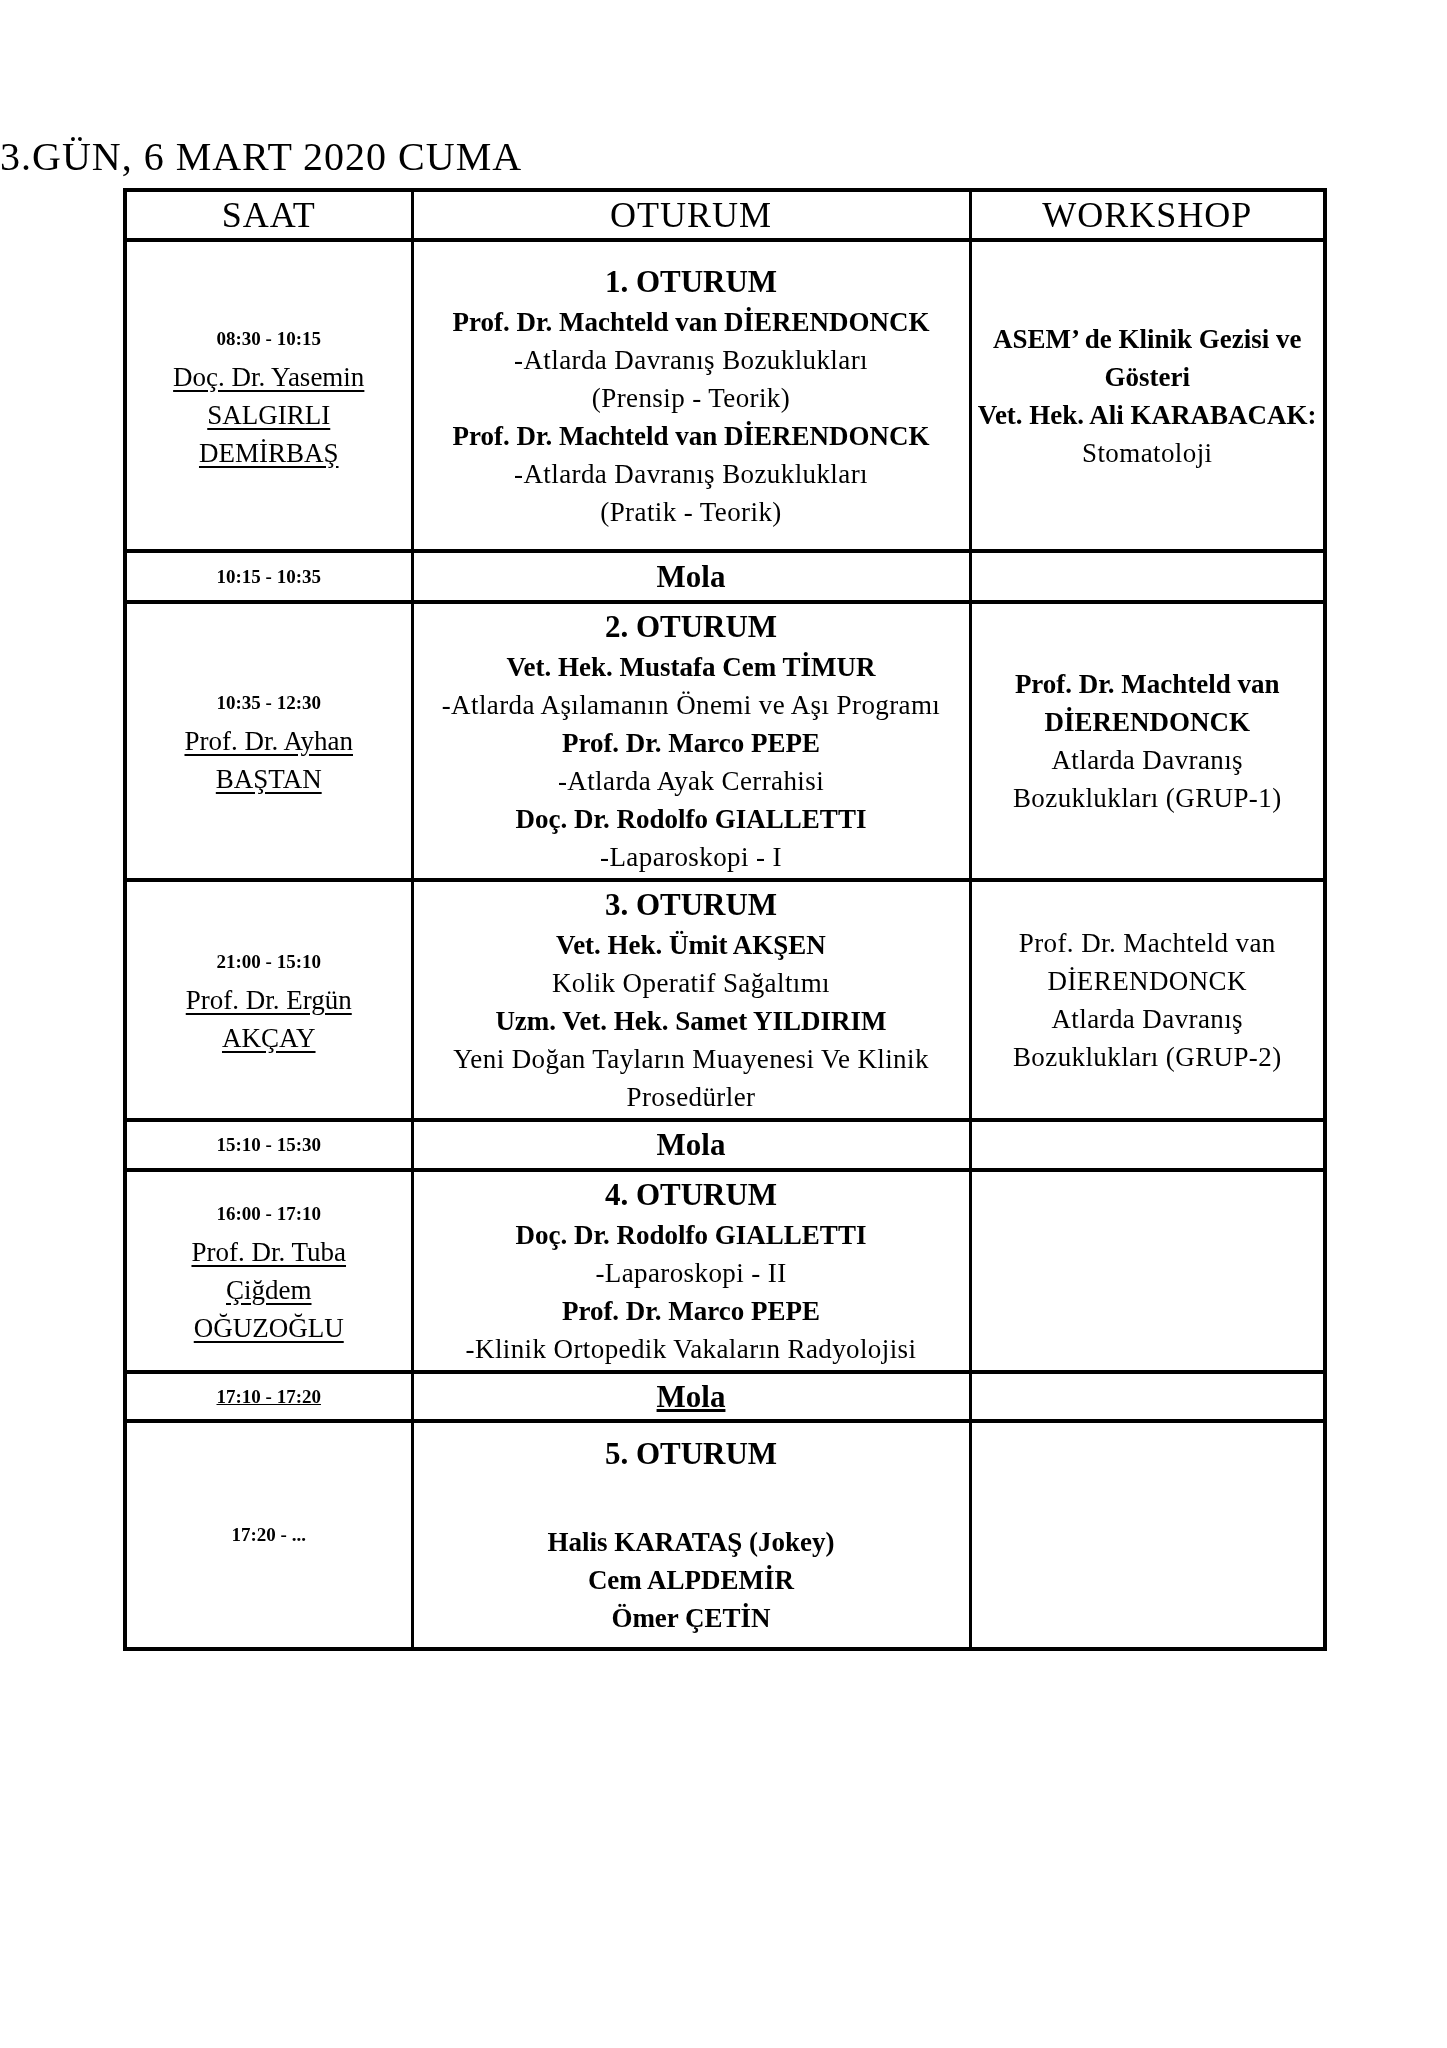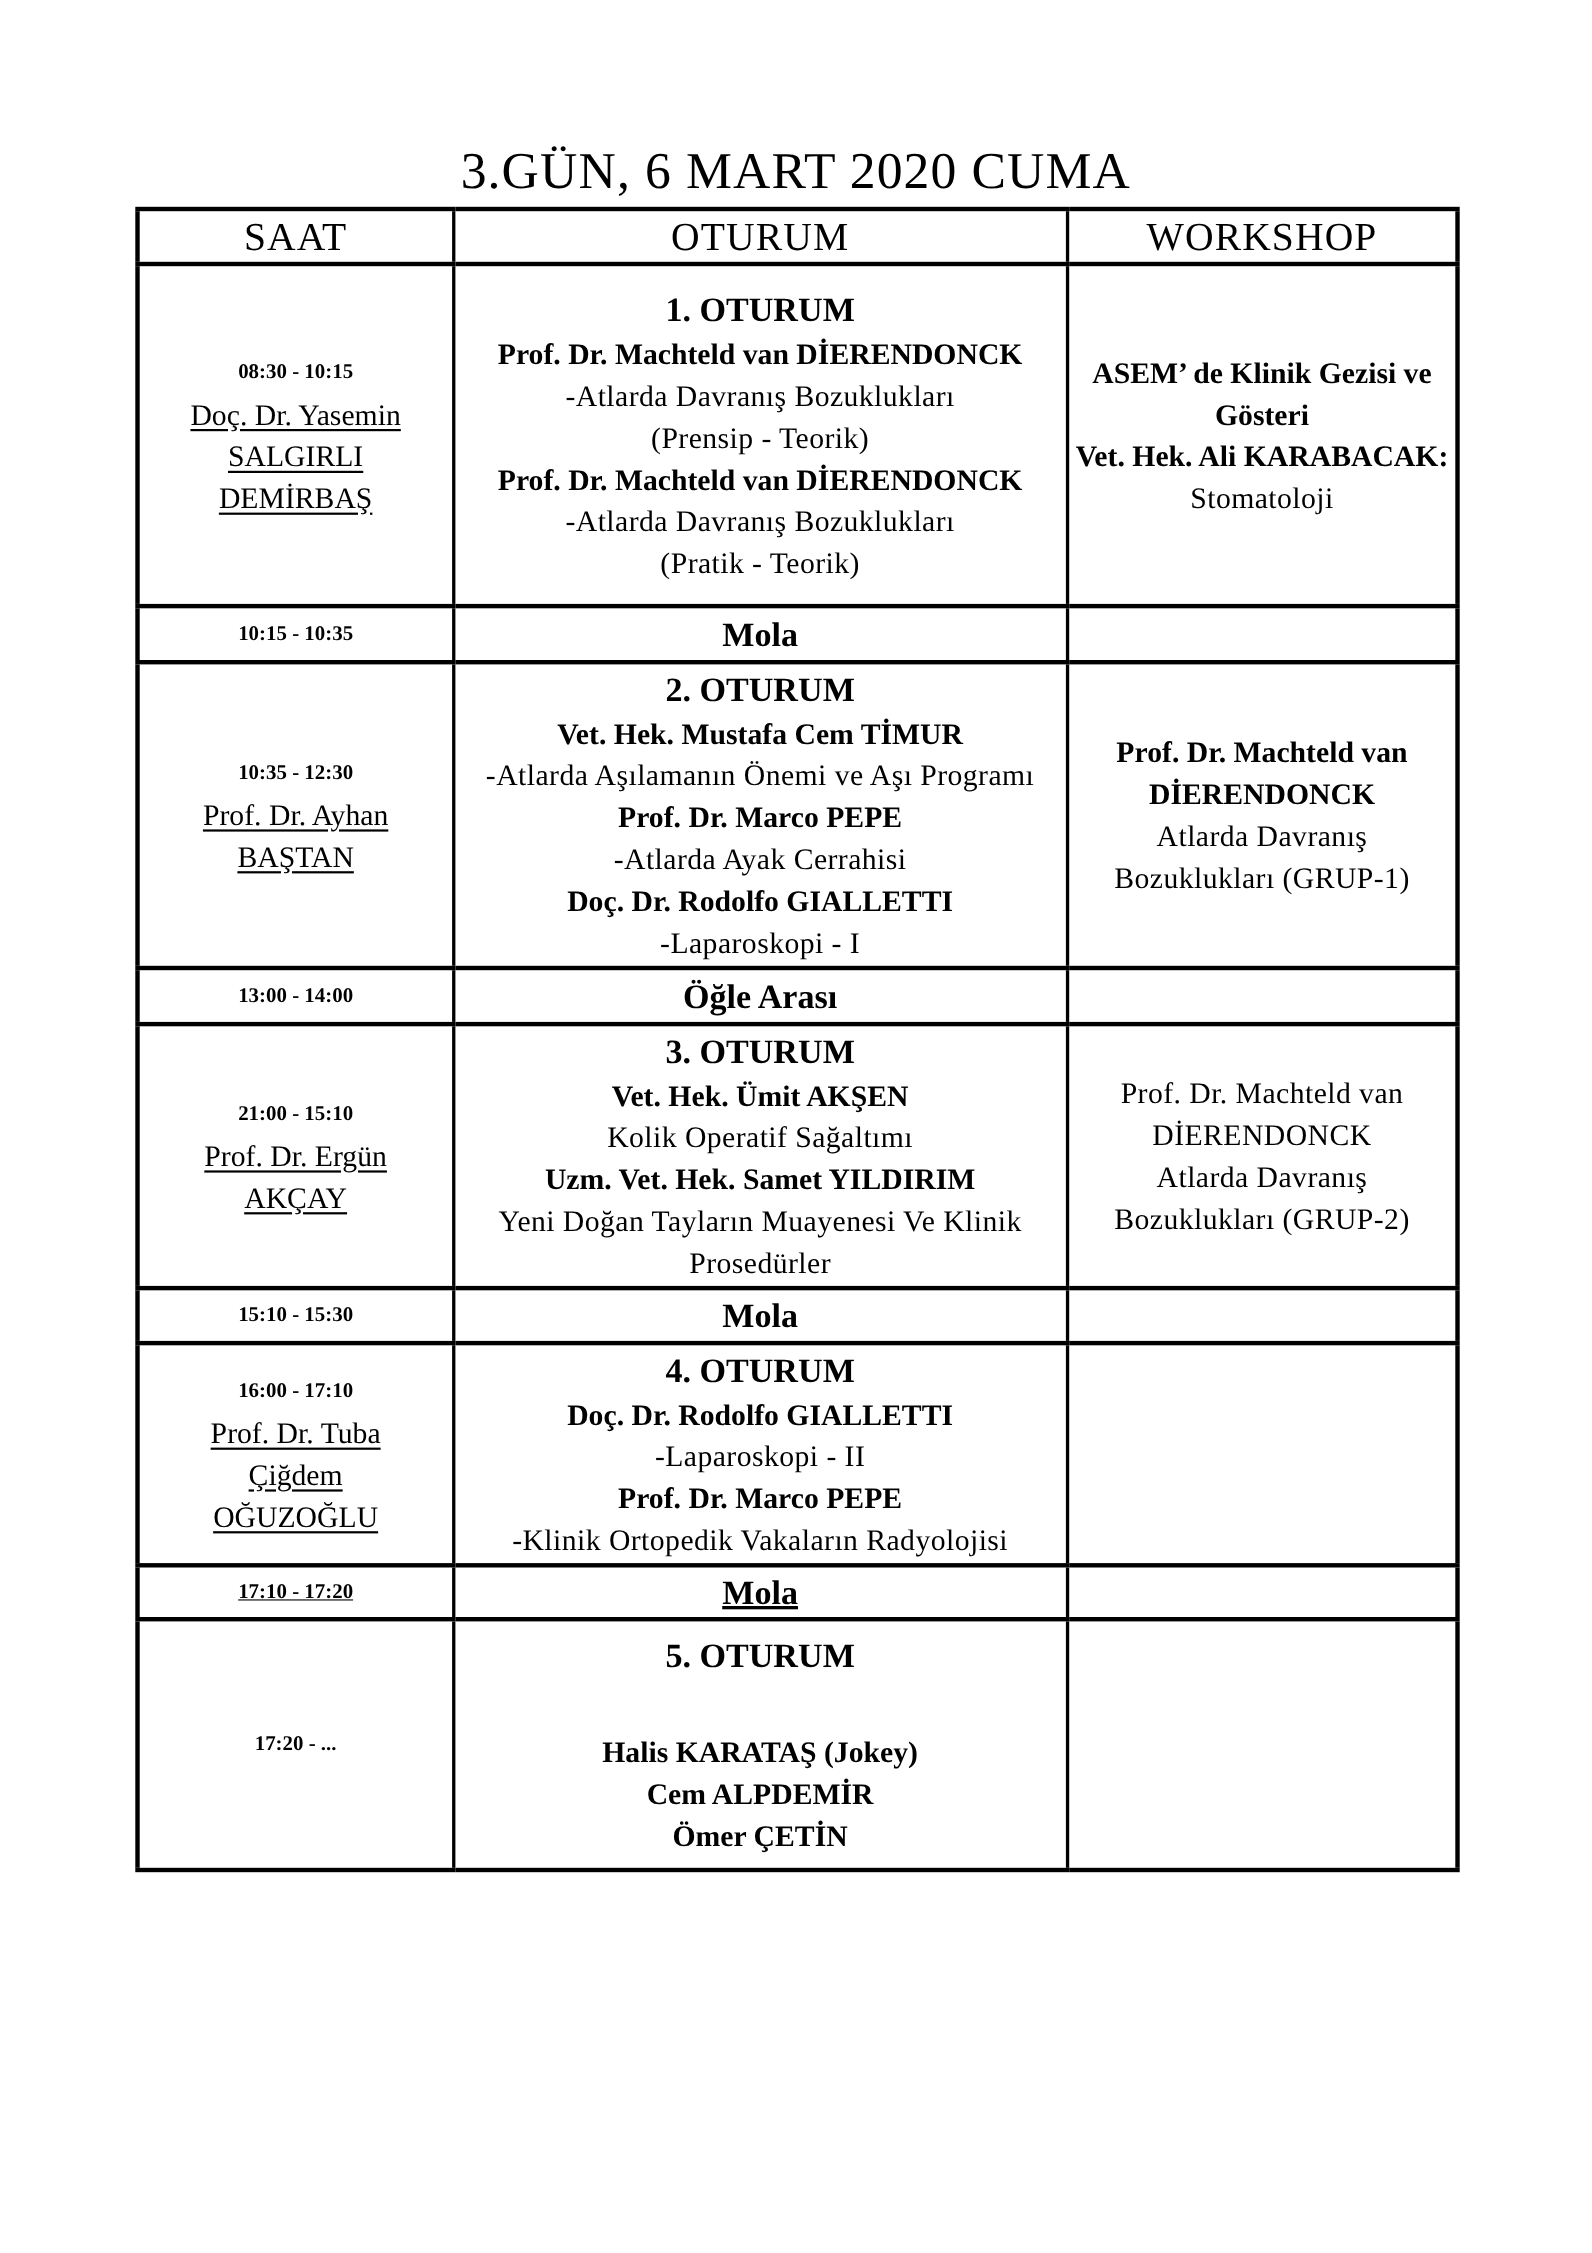--- a/index.html
+++ b/index.html
@@ -5,21 +5,21 @@
   html,body{margin:0;padding:0;}
   body{
     width:1447px;height:2048px;
     background:#ffffff;color:#000000;
     font-family:"Liberation Serif", serif;
     -webkit-font-smoothing:antialiased;
   }
   .page{width:1447px;height:2048px;position:relative;}
   .doc-title{
     position:absolute;top:133px;left:0;width:100%;
-    text-align:center;font-size:47px;line-height:47px;
+    font-size:40px;line-height:47px;
     letter-spacing:1px;font-weight:normal;
   }
   table.schedule{
     position:absolute;top:188px;left:123px;
     width:1200px;border-collapse:collapse;table-layout:fixed;
     border:4px solid #000;
   }
   td,th{
     border:3px solid #000;
     border-top-width:4px;border-bottom-width:4px;
@@ -118,29 +118,20 @@
         <div class="n">-Atlarda Ayak Cerrahisi</div>
         <div class="b">Doç. Dr. Rodolfo GIALLETTI</div>
         <div class="n">-Laparoskopi - I</div>
       </td>
       <td>
         <div class="b">Prof. Dr. Machteld van DİERENDONCK</div>
         <div class="n">Atlarda Davranış Bozuklukları (GRUP-1)</div>
       </td>
     </tr>
 
-    <tr class="h-b3">
-      <td>
-        <div class="time">13:00 - 14:00</div>
-      </td>
-      <td>
-        <div class="break-label">Öğle Arası</div>
-      </td>
-      <td></td>
-    </tr>
 
     <tr class="h-r4">
       <td>
         <div class="time">21:00 - 15:10</div>
         <div class="speaker">Prof. Dr. Ergün</div>
         <div class="speaker">AKÇAY</div>
       </td>
       <td>
         <div class="s-title">3. OTURUM</div>
         <div class="b">Vet. Hek. Ümit AKŞEN</div>

